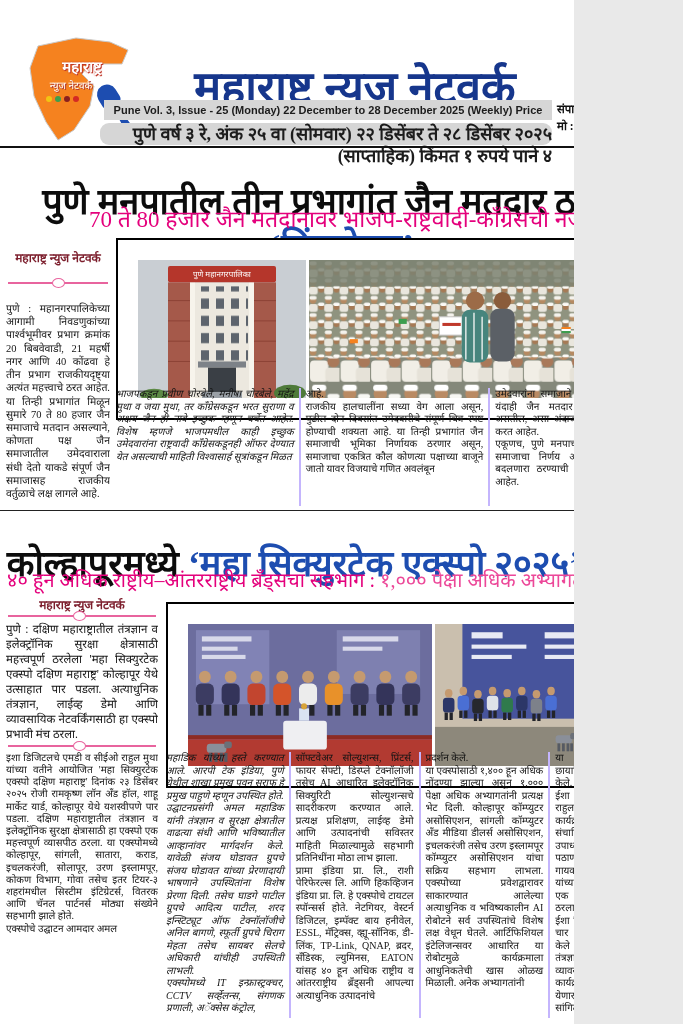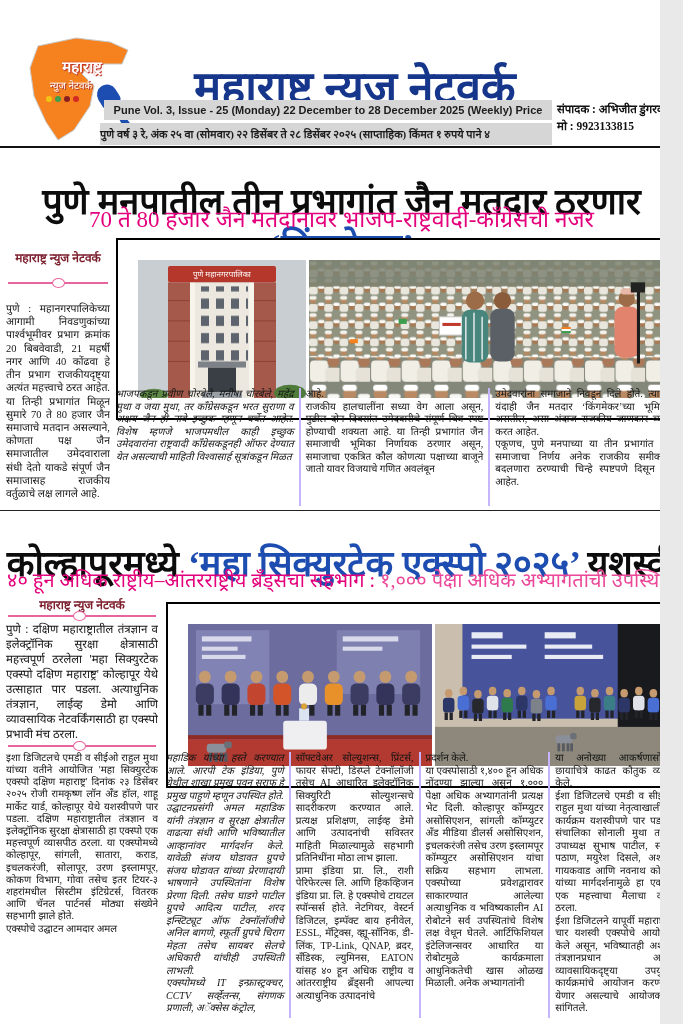--- a/index.html
+++ b/index.html
@@ -1,16 +1,16 @@
 <!DOCTYPE html>
 <html><head>
 <meta charset="utf-8">
 <style>
   html,body{margin:0;padding:0;background:#e9e9e9;}
-  .page{position:relative;width:660px;height:1024px;background:#ffffff;overflow:hidden;
+  .page{position:relative;width:574px;height:1024px;background:#ffffff;overflow:hidden;
         font-family:"Liberation Serif",serif;color:#141414;}
   
   .masthead{position:absolute;top:0;left:0;width:683px;height:148px;}
   .logo{position:absolute;left:24px;top:34px;width:116px;height:112px;}
   .logo svg{position:absolute;left:0;top:0;}
   .logo-top{position:absolute;left:24px;top:22px;width:68px;text-align:center;color:#fff;
             font-weight:bold;font-size:15px;text-shadow:0 0 2px #c0392b,1px 1px 0 #c0392b;}
   .logo-bot{position:absolute;left:8px;top:44px;width:78px;text-align:center;color:#fff;
             font-weight:normal;font-size:10px;text-shadow:1px 1px 0 #a33;}
   .logo-dots{position:absolute;left:22px;top:62px;display:flex;gap:3px;}
@@ -21,21 +21,21 @@
            font-size:6px;font-weight:bold;text-align:center;line-height:8px;}
   .mic-stem{width:9px;height:22px;background:#1d4db0;margin-left:6px;
             clip-path:polygon(20% 0,80% 0,100% 100%,0 100%);}
   .np-title{position:absolute;left:148px;top:34px;width:414px;text-align:center;
             font-size:45px;line-height:1.1;font-weight:800;color:#16368c;}
   .bar{position:absolute;background:#d6d6d6;color:#1c1c1c;}
   .bar-en{left:104px;top:100px;width:448px;height:20px;line-height:20px;
           font-family:"Liberation Sans",sans-serif;font-size:11px;font-weight:bold;
           text-align:center;}
   .bar-mr{left:100px;top:123px;width:452px;height:22px;line-height:22px;
-          font-size:11px;font-weight:bold;text-align:left;}
+          font-size:18px;font-weight:bold;text-align:right;border-radius:9px;}
   .editor{position:absolute;left:557px;top:101px;width:124px;
           font-size:11.5px;font-weight:bold;line-height:1.5;color:#111;}
   .mastrule{position:absolute;top:146px;left:0;width:683px;border-top:2.5px solid #111;}
   
   .headline{position:absolute;left:4px;width:675px;text-align:center;font-weight:800;
             color:#0c0c0c;font-size:36px;line-height:1.25;}
   .hl-blue{color:#1d4db0;}
   .subhead{position:absolute;left:4px;width:675px;text-align:center;font-weight:normal;}
   .sub1{top:202px;font-size:23px;color:#e4007c;}
   .sub2{top:566px;font-size:20px;}

